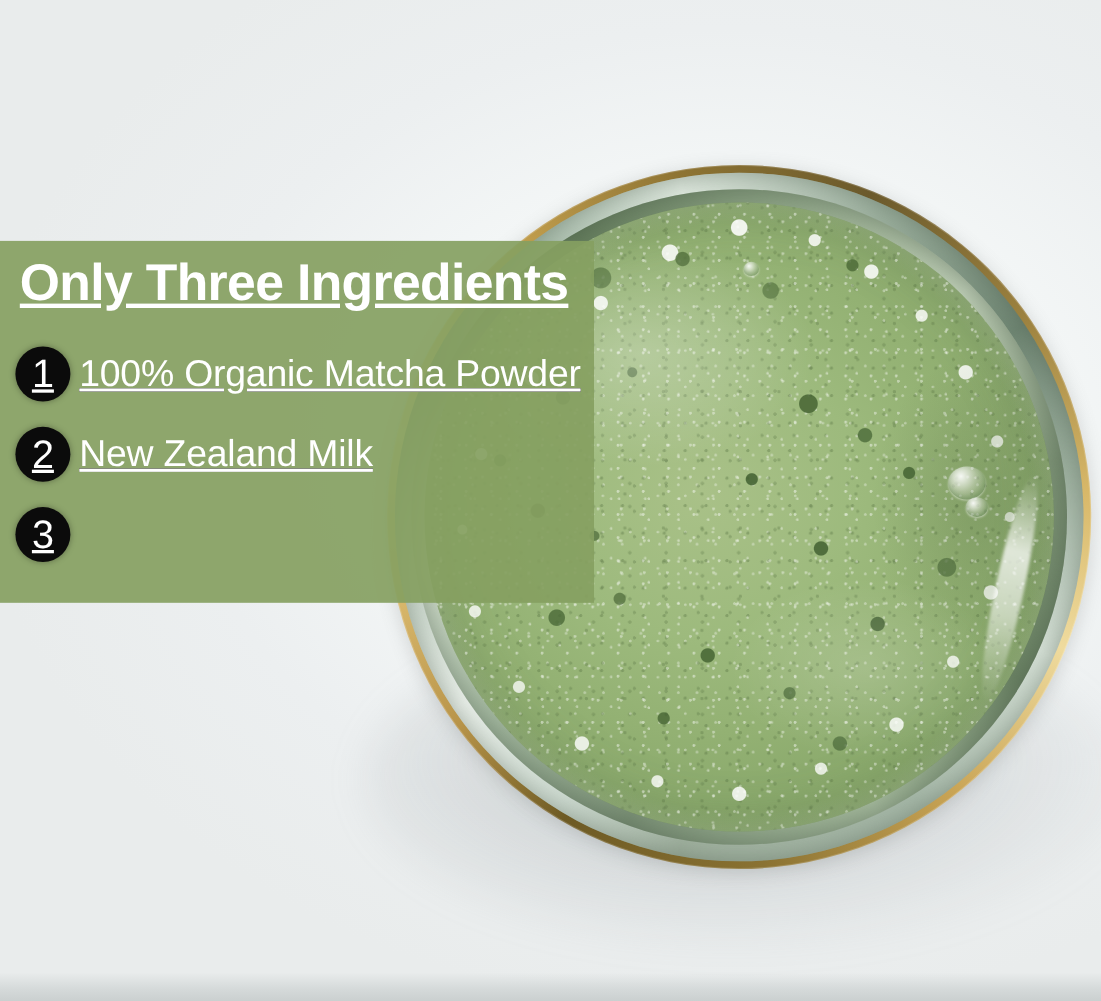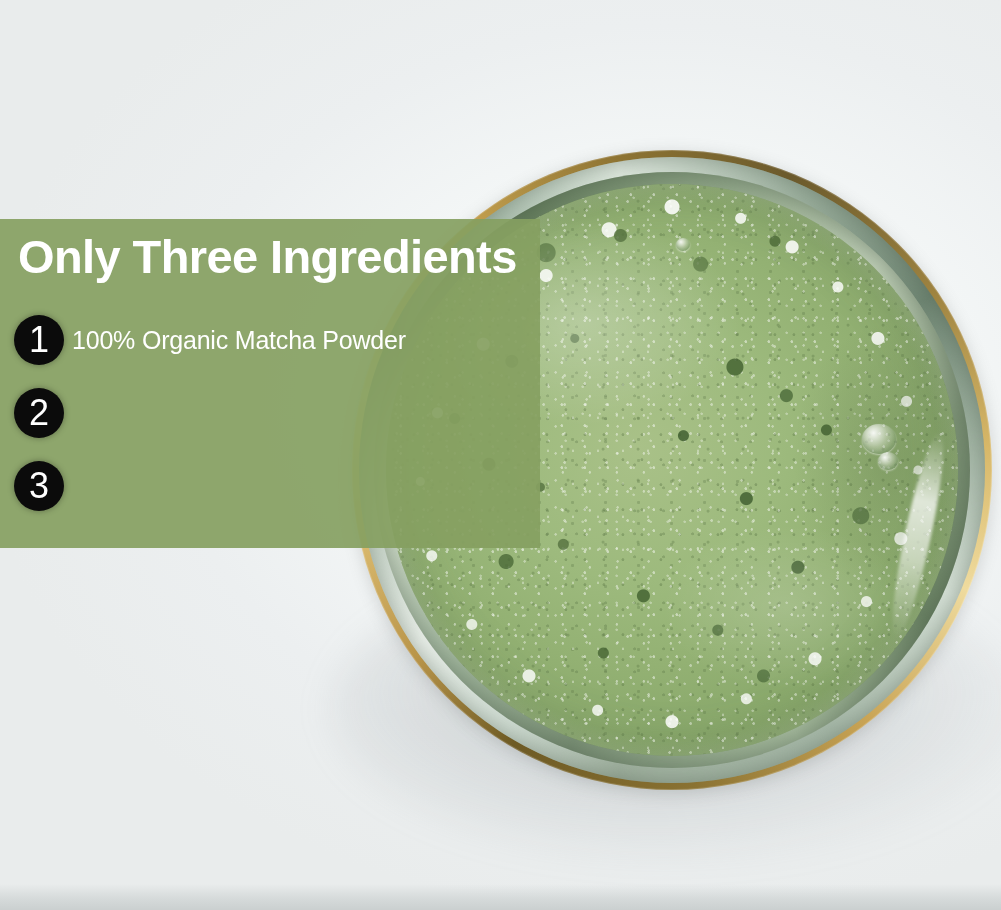--- a/index.html
+++ b/index.html
@@ -1,16 +1,16 @@
 <!DOCTYPE html>
 <html><head>
 <meta charset="utf-8">
 <title>Matcha Latte — Only Three Ingredients</title>
 <style>
-  * { margin:0; padding:0; box-sizing:border-box; }
+  * { margin:0; padding:0; box-sizing:border-box;text-decoration:underline; }
 
   html, body {
     width:1001px; height:910px;
     overflow:hidden;
     font-family:"Liberation Sans", sans-serif;
   }
 
   #stage {
     position:relative;
     width:1001px; height:910px;
@@ -273,21 +273,21 @@
     display:flex;
     align-items:center;
     justify-content:center;
     line-height:1;
     margin-right:8px;
     box-shadow:0 0 6px rgba(0,0,0,.35);
   }
 
   .ingredient-label {
     color:#ffffff;
-    font-size:25px;
+    font-size:34px;
     font-weight:300;
     letter-spacing:-.2px;
     white-space:nowrap;
     line-height:1;
   }
 </style>
 </head>
 <body>
 
 <div id="stage">
@@ -318,20 +318,21 @@
 
     <ul class="ingredient-list">
 
       <li class="ingredient-item">
         <span class="badge">1</span>
         <span class="ingredient-label">100% Organic Matcha Powder</span>
       </li>
 
       <li class="ingredient-item">
         <span class="badge">2</span>
+        <span class="ingredient-label">New Zealand Milk</span>
       </li>
 
       <li class="ingredient-item">
         <span class="badge">3</span>
       </li>
 
     </ul>
   </section>
 
 </div>

